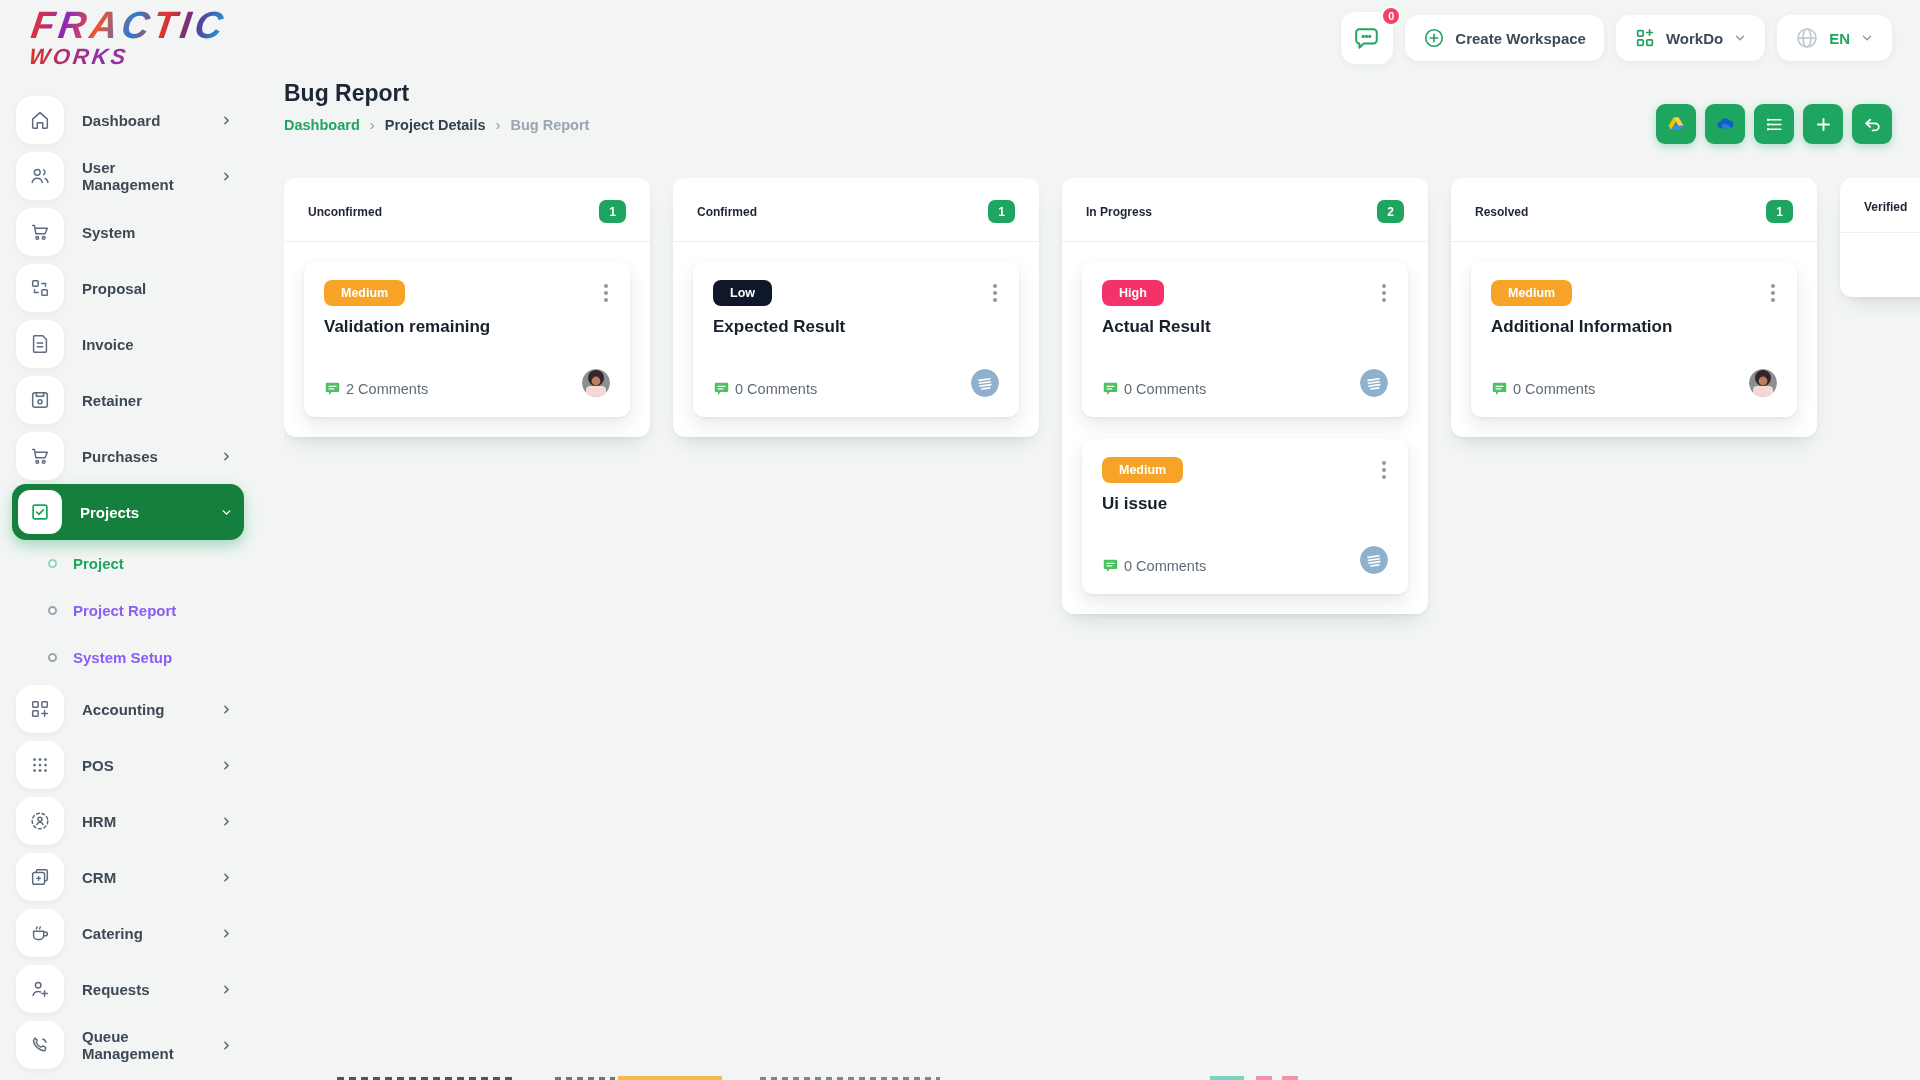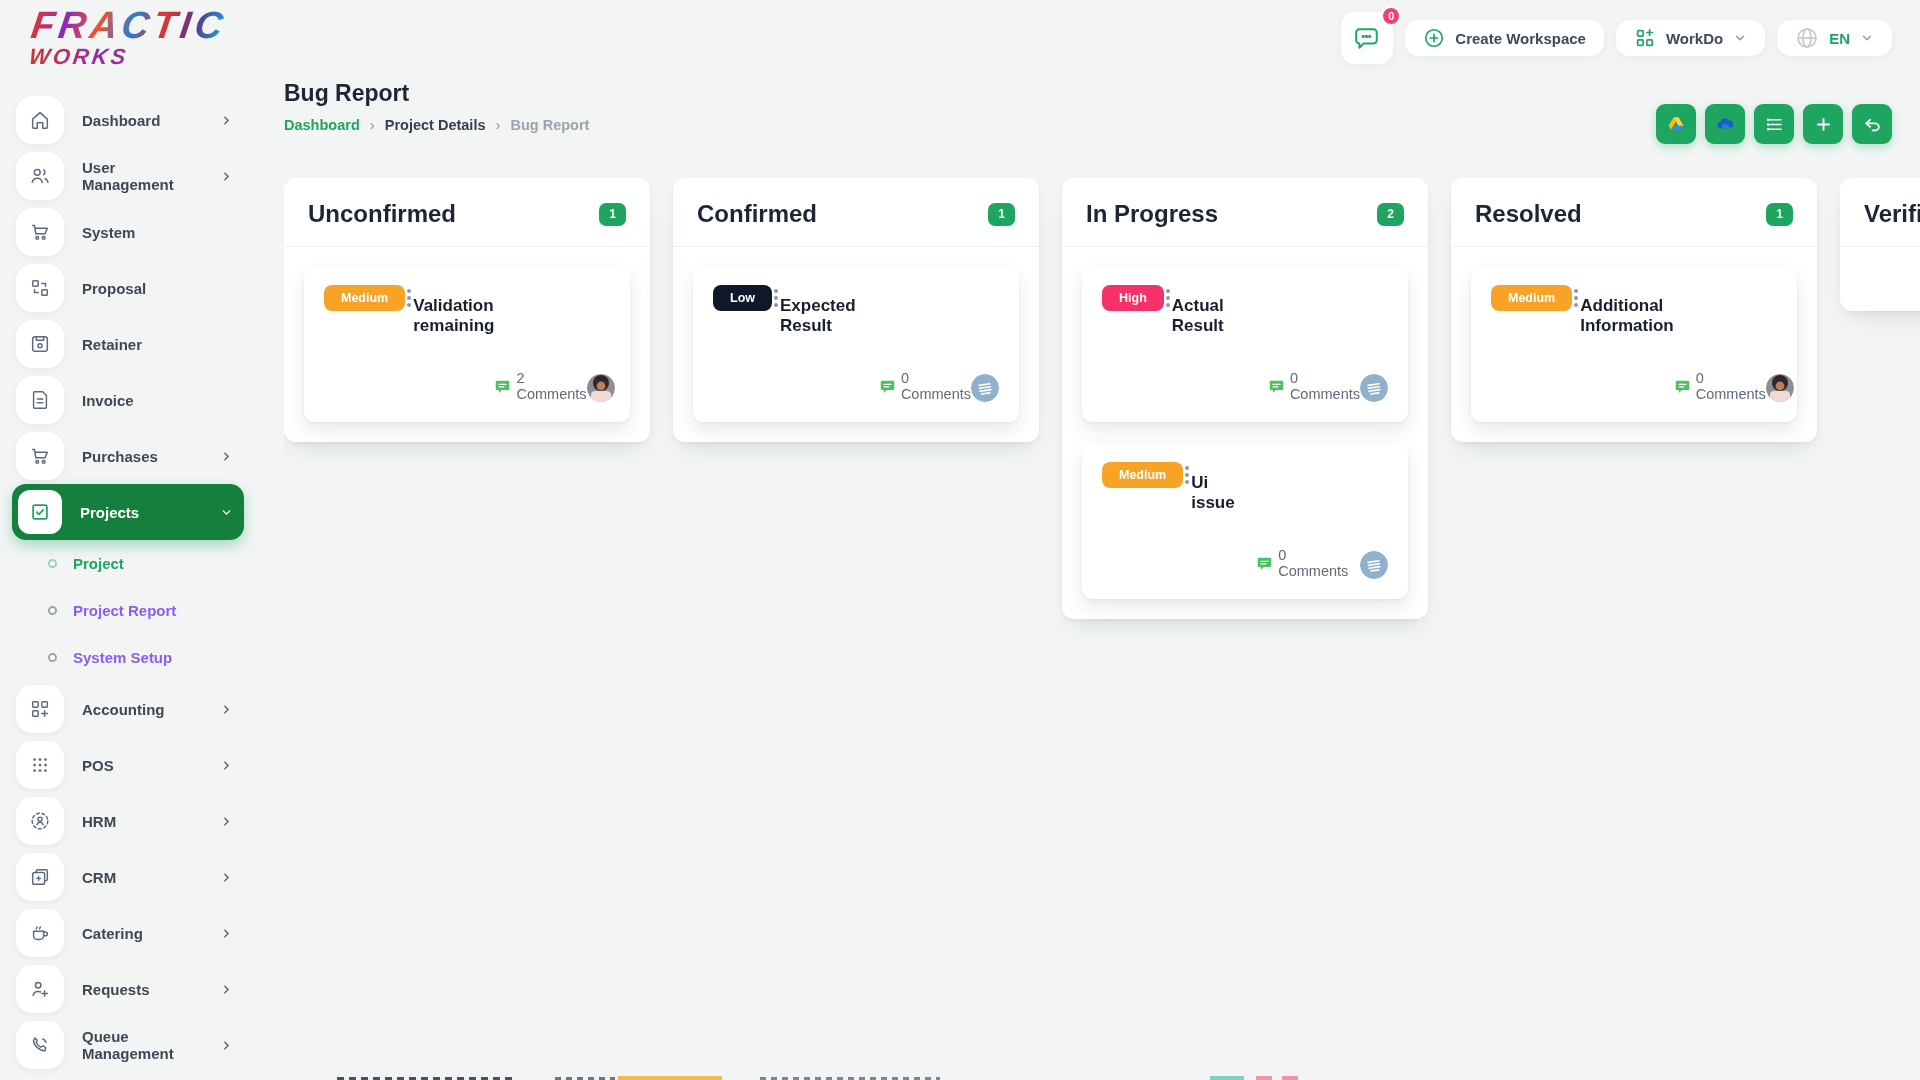--- a/index.html
+++ b/index.html
@@ -10,21 +10,21 @@
   
   .topbar { position:absolute; top:0; left:0; width:1920px; height:76px; }
   .logo { position:absolute; left:30px; top:6px; line-height:1; transform:skewX(-8deg); }
   .logo .l1 { font-size:38px; font-weight:800; font-style:italic; letter-spacing:4px;
     background:linear-gradient(100deg,#e7352c 0%,#8d2bb7 18%,#f2522d 34%,#2a7bd4 52%,#e7352c 66%,#5d2f8e 82%,#16b0d8 100%);
     -webkit-background-clip:text; background-clip:text; color:transparent; }
   .logo .l2 { font-size:22px; font-weight:800; font-style:italic; letter-spacing:3px; margin-top:2px; margin-left:2px;
     background:linear-gradient(95deg,#d8332b 0%,#8d2bb7 40%,#e0452d 75%,#c22a84 100%);
     -webkit-background-clip:text; background-clip:text; color:transparent; }
   .top-right { position:absolute; right:28px; top:12px; display:flex; align-items:center; gap:12px; }
-  .pill { background:#fff; border-radius:14px; height:36px; display:flex; align-items:center;
+  .pill { background:#fff; border-radius:14px; height:46px; display:flex; align-items:center;
     gap:10px; padding:0 18px; box-shadow:0 2px 8px rgba(20,30,40,.05); cursor:pointer;
     font-size:15px; font-weight:600; color:#3d4a57; }
   .iconbtn { width:52px; height:52px; position:relative; justify-content:center; padding:0; }
   .msg-badge { position:absolute; top:-6px; right:-8px; min-width:20px; height:20px; border-radius:50%;
     background:#f43f6d; color:#fff; font-size:11px; font-weight:700; display:flex; align-items:center;
     justify-content:center; border:2px solid #fff; }
   .chev { color:#8b97a3; display:flex; }
 
   
   .sidebar { position:absolute; left:12px; top:92px; width:232px; }
@@ -54,30 +54,30 @@
   .toolbar { position:absolute; right:0; top:24px; display:flex; gap:9px; }
   .tbtn { width:40px; height:40px; border-radius:9px; background:#1ea55f; display:flex;
     align-items:center; justify-content:center; cursor:pointer; box-shadow:0 3px 8px rgba(30,165,95,.3); }
 
   
   .board { position:absolute; left:284px; top:178px; width:1636px; height:880px;
     display:flex; gap:23px; align-items:flex-start; overflow:hidden; }
   .col { width:366px; flex:none; background:#fff; border-radius:12px;
     box-shadow:0 12px 22px -10px rgba(25,40,55,.16), 0 2px 4px rgba(0,0,0,.04); }
   .col-head { display:flex; align-items:center; justify-content:space-between; padding:22px 24px 18px; }
-  .col-title { font-size:24px; font-weight:700; color:#1c2634; }
+  .col-title { font-size:12px; font-weight:700; color:#1c2634; }
   .col-count { min-width:27px; height:23px; background:#1ea55f; border-radius:7px; color:#fff;
     font-size:12px; font-weight:700; display:flex; align-items:center; justify-content:center; padding:0 6px; }
   .col-divider { height:1px; background:#edf0f2; }
   .col-body { padding:20px; display:flex; flex-direction:column; gap:22px; }
   .col-body.empty { min-height:64px; }
 
   .task-card { background:#fff; border-radius:10px; padding:18px 20px 20px; height:155px;
     box-shadow:0 8px 18px rgba(25,39,52,.10), 0 1px 3px rgba(25,39,52,.06);
-    display:flex; flex-direction:row; cursor:pointer; }
+    display:flex; flex-direction:column; cursor:pointer; }
   .card-top { display:flex; align-items:flex-start; justify-content:space-between; }
   .prio { border-radius:8px; padding:6px 17px; font-size:12.5px; font-weight:600; color:#fff; }
   .dots { display:flex; flex-direction:column; gap:3px; padding:4px 2px; cursor:pointer; }
   .dots i { width:4px; height:4px; border-radius:50%; background:#8e99a4; }
   .card-title { font-size:17px; font-weight:700; color:#17202b; margin-top:11px; }
   .card-foot { margin-top:auto; display:flex; align-items:flex-end; justify-content:space-between; }
   .comments { display:flex; align-items:center; gap:5px; font-size:14.5px; color:#5f6c78; }
   .avatar { width:28px; height:28px; border-radius:50%; overflow:hidden; flex:none; }
 
   
@@ -205,37 +205,37 @@
           <path d="M14 7h4v3M10 17H6v-3"></path>
         </svg>
     </span>
     <span class="side-label">Proposal</span>
     <span class="side-chev"></span>
   </div>
 
   <div class="side-item">
     <span class="side-ic">
       <svg width="22" height="22" viewBox="0 0 24 24" fill="none" stroke="currentColor" stroke-width="1.6" stroke-linecap="round" stroke-linejoin="round">
+          <path d="M6 3h9l4 4v13a1 1 0 0 1-1 1H6a1 1 0 0 1-1-1V4a1 1 0 0 1 1-1z"></path>
+          <path d="M9 11h6M9 15h6"></path>
+        </svg>
+    </span>
+    <span class="side-label">Invoice</span>
+    <span class="side-chev"></span>
+  </div>
+
+  <div class="side-item">
+    <span class="side-ic">
+      <svg width="22" height="22" viewBox="0 0 24 24" fill="none" stroke="currentColor" stroke-width="1.6" stroke-linecap="round" stroke-linejoin="round">
           <rect x="4" y="4" width="16" height="16" rx="2.5"></rect>
           <path d="M8 4v4h8V4"></path>
           <circle cx="12" cy="14" r="2.2"></circle>
         </svg>
     </span>
     <span class="side-label">Retainer</span>
-    <span class="side-chev"></span>
-  </div>
-
-  <div class="side-item">
-    <span class="side-ic">
-      <svg width="22" height="22" viewBox="0 0 24 24" fill="none" stroke="currentColor" stroke-width="1.6" stroke-linecap="round" stroke-linejoin="round">
-          <path d="M6 3h9l4 4v13a1 1 0 0 1-1 1H6a1 1 0 0 1-1-1V4a1 1 0 0 1 1-1z"></path>
-          <path d="M9 11h6M9 15h6"></path>
-        </svg>
-    </span>
-    <span class="side-label">Invoice</span>
     <span class="side-chev"></span>
   </div>
 
   <div class="side-item">
     <span class="side-ic">
       <svg width="22" height="22" viewBox="0 0 24 24" fill="none" stroke="currentColor" stroke-width="1.6" stroke-linecap="round" stroke-linejoin="round">
           <path d="M4 5h2l1.5 9h10L20 8H7"></path>
           <circle cx="9" cy="18.5" r="1.5"></circle>
           <circle cx="16" cy="18.5" r="1.5"></circle>
         </svg>

